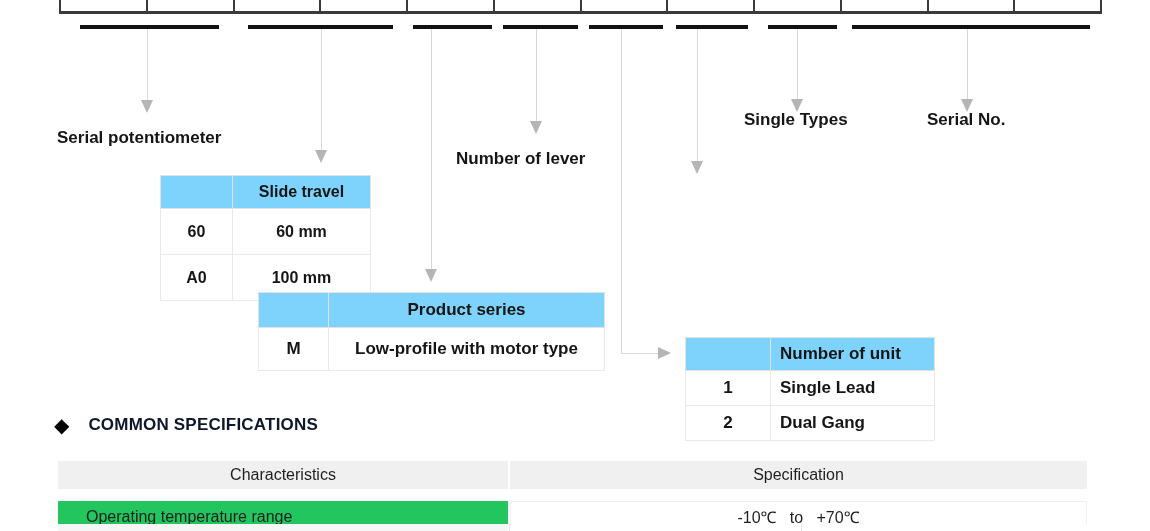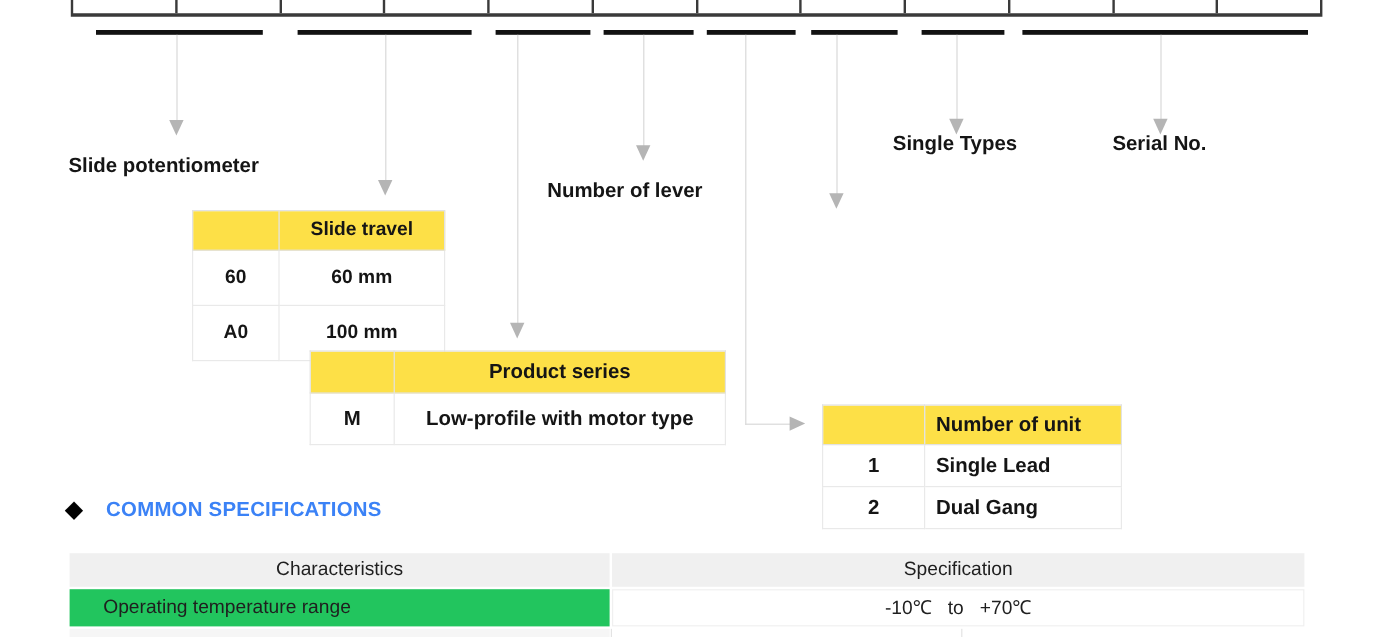--- a/index.html
+++ b/index.html
@@ -31,21 +31,21 @@
   .arr-right { position:absolute; width:0; height:0;
     border-top:6px solid transparent; border-bottom:6px solid transparent;
     border-left:13px solid #b5b5b5; }
 
   
   .lbl { position:absolute; font-weight:bold; font-size:17px; line-height:20px; color:#151515; white-space:nowrap; }
 
   
   table.mini { position:absolute; border-collapse:collapse; font-weight:bold; color:#151515; }
   table.mini td { border:1px solid #e9e9e9; background:#fff; text-align:center; vertical-align:middle; }
-  table.mini tr.hdr td { background:#fde047; border-color:#e2e2e2; }
+  table.mini tr.hdr td { background:#7dd3fc; border-color:#e2e2e2; }
   table.mini.f16 { font-size:16px; }
   table.mini.f17 { font-size:17px; }
   table.mini td.lft { text-align:left; padding-left:9px; }
 
   #tbl-slide-travel  { left:160px; top:175px; }
   #tbl-slide-travel  col.c1 { width:72px; }  #tbl-slide-travel  col.c2 { width:138px; }
   #tbl-slide-travel  tr.hdr td { height:33px; } #tbl-slide-travel tr.row td { height:46px; }
 
   #tbl-product-series { left:258px; top:292px; }
   #tbl-product-series col.c1 { width:70px; }  #tbl-product-series col.c2 { width:276px; }
@@ -55,25 +55,25 @@
   #tbl-details col.c1 { width:83px; }  #tbl-details col.c2 { width:338px; }
   #tbl-details tr.hdr td { height:37px; } #tbl-details tr.row td { height:35px; }
 
   #tbl-number-of-unit { left:685px; top:337px; }
   #tbl-number-of-unit col.c1 { width:85px; }  #tbl-number-of-unit col.c2 { width:164px; }
   #tbl-number-of-unit tr.hdr td { height:33px; } #tbl-number-of-unit tr.row td { height:35px; }
 
   
   .spec-head { position:absolute; left:54px; top:414px; display:flex; align-items:center; }
   .spec-head .diamond { font-size:20px; line-height:22px; color:#000; }
-  .spec-head .title { margin-left:19px; font-weight:bold; font-size:17px; letter-spacing:0.2px; color:#3b82f6; }
+  .spec-head .title { margin-left:19px; font-weight:bold; font-size:17px; letter-spacing:0.2px; color:#0f172a; }
 
   
   .spec-table { position:absolute; left:58px; top:461px; width:1029px; font-size:16px; color:#1f1f1f; }
-  .spec-row { display:flex; gap:2px; margin-bottom:2px;justify-content:flex-end; }
+  .spec-row { display:flex; gap:2px; margin-bottom:12px;justify-content:flex-end; }
   .spec-row .c1 { width:450px; }
   .spec-row .c2 { width:577px; }
   .spec-row.head .c1, .spec-row.head .c2 {
     background:#f0f0f0; height:28px; line-height:28px; text-align:center;
   }
   .spec-row.body .c1 {
     background:#22c55e; height:31px; line-height:31px; text-align:left; padding-left:28px;
   }
   .spec-row.body .c2 {
     background:#fff; height:31px; line-height:31px; text-align:center;
@@ -132,21 +132,21 @@
 
   <div class="vline" style="left:697px; top:29px; height:133px;"></div>
   <div class="arr-down" style="left:691px; top:161px;"></div>
 
   <div class="vline" style="left:797px; top:29px; height:71px;"></div>
   <div class="arr-down" style="left:791px; top:99px;"></div>
 
   <div class="vline" style="left:967px; top:29px; height:71px;"></div>
   <div class="arr-down" style="left:961px; top:99px;"></div>
 
-  <div class="lbl" style="left:57px;  top:128px;">Slide potentiometer</div>
+  <div class="lbl" style="left:57px;  top:128px;">Serial potentiometer</div>
   <div class="lbl" style="left:456px; top:149px;">Number of lever</div>
   <div class="lbl" style="left:744px; top:110px;">Single Types</div>
   <div class="lbl" style="left:927px; top:110px;text-align:center;">Serial No.</div>
 
   <table class="mini f16" id="tbl-slide-travel">
     <colgroup>
         <col class="c1">
         <col class="c2">
       </colgroup>
     <tbody>

